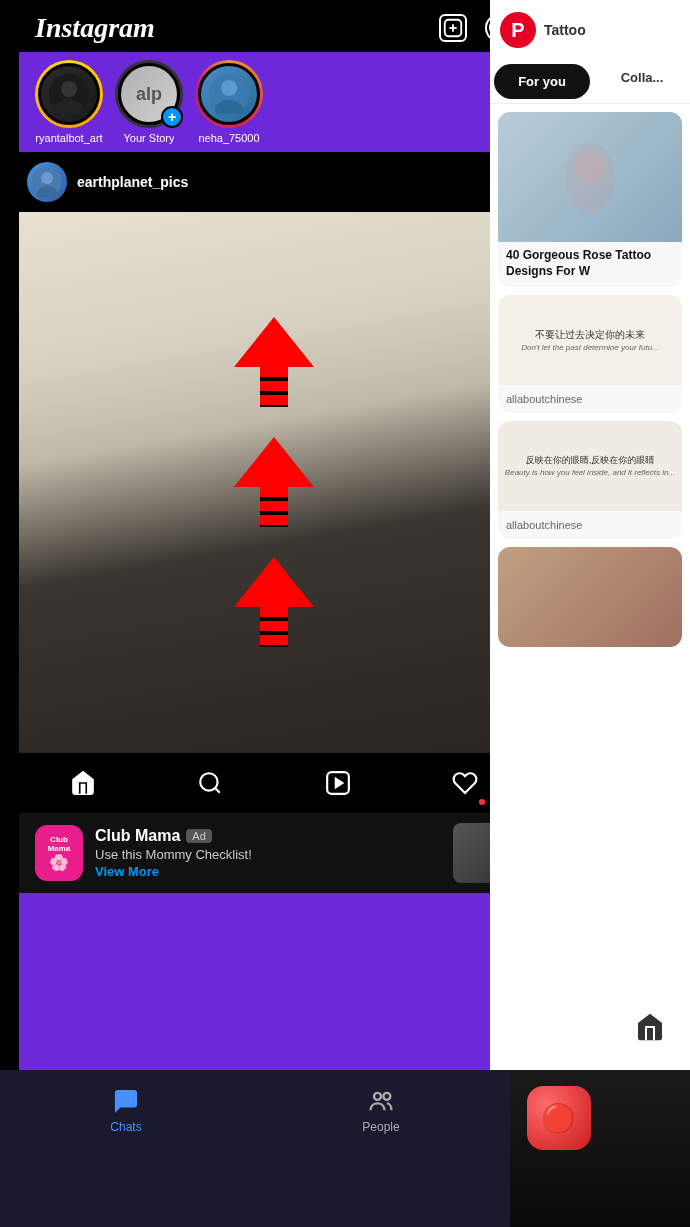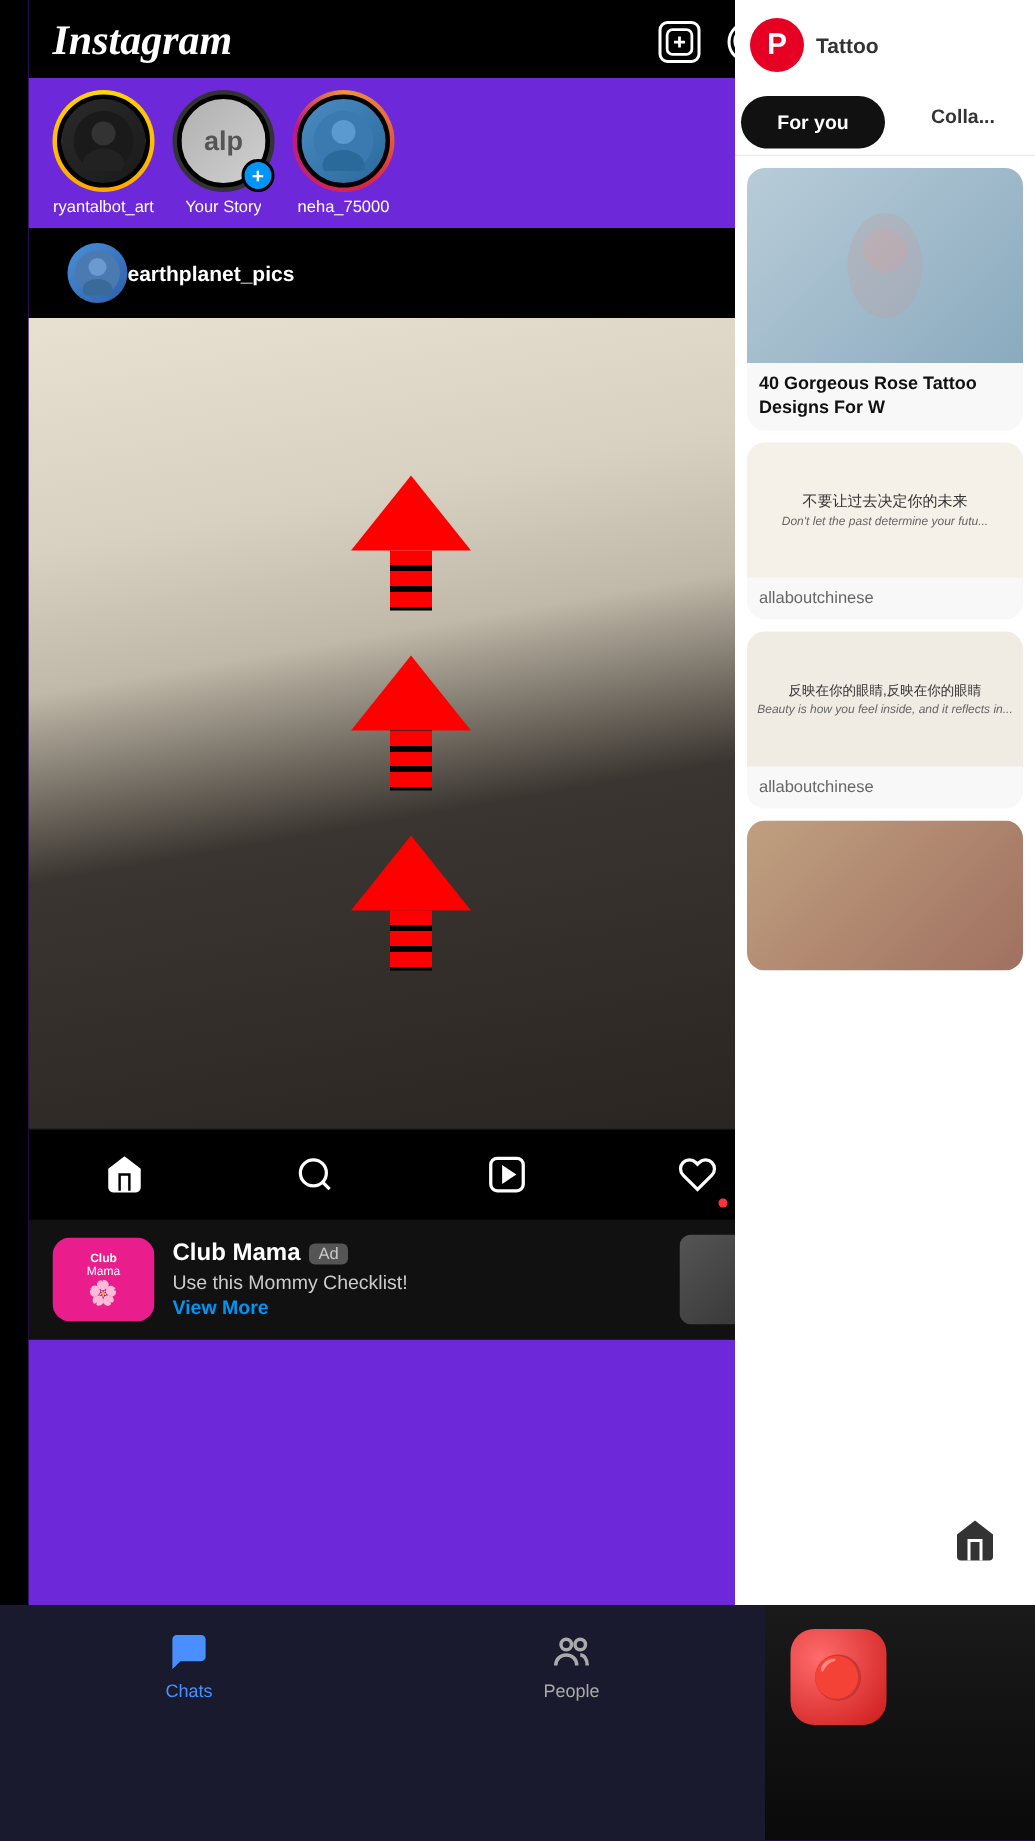--- a/index.html
+++ b/index.html
@@ -148,21 +148,22 @@
       white-space: nowrap;
     }
 
     
     .ig-post {
       background: #000;
     }
     .post-header {
       display: flex;
       align-items: center;
-      padding: 10px 26px;
+      padding: 10px 8px;
+      gap: 10px;
     }
     .post-avatar {
       width: 40px;
       height: 40px;
       border-radius: 50%;
       background: linear-gradient(135deg, #4a90d9, #2c5fa8);
       display: flex;
       align-items: center;
       justify-content: center;
       color: #fff;
@@ -269,21 +270,21 @@
 
     
     .ad-banner {
       display: flex;
       align-items: center;
       padding: 10px 16px;
       gap: 12px;
       background: #111;
     }
     .ad-logo {
-      width: 68px;
+      width: 48px;
       height: 56px;
       border-radius: 12px;
       background: #fff;
       display: flex;
       align-items: center;
       justify-content: center;
       font-size: 10px;
       color: #e91e8c;
       font-weight: bold;
       text-align: center;
@@ -685,21 +686,21 @@
             <path d="M20.84 4.61a5.5 5.5 0 0 0-7.78 0L12 5.67l-1.06-1.06a5.5 5.5 0 0 0-7.78 7.78l1.06 1.06L12 21.23l7.78-7.78 1.06-1.06a5.5 5.5 0 0 0 0-7.78z" stroke="white" stroke-width="2" fill="none"></path>
           </svg>
           <div class="nav-dot"></div>
         </div>
       </div>
 
       <div class="ad-banner">
         <div class="ad-logo">
           <div class="ad-logo-inner">
             <div style="font-size:8px;font-weight:bold;color:#fff;">Club</div>
-            <div style="font-size:8px;font-weight:normal;color:#fff;">Mama</div>
+            <div style="font-size:8px;font-weight:bold;color:#fff;">Mama</div>
             <div style="font-size:16px;">🌸</div>
           </div>
         </div>
         <div class="ad-text">
           <div class="ad-name-row">
             <span class="ad-name">Club Mama</span>
             <span class="ad-badge">Ad</span>
           </div>
           <div class="ad-desc">Use this Mommy Checklist!</div>
           <div class="ad-link">View More</div>

